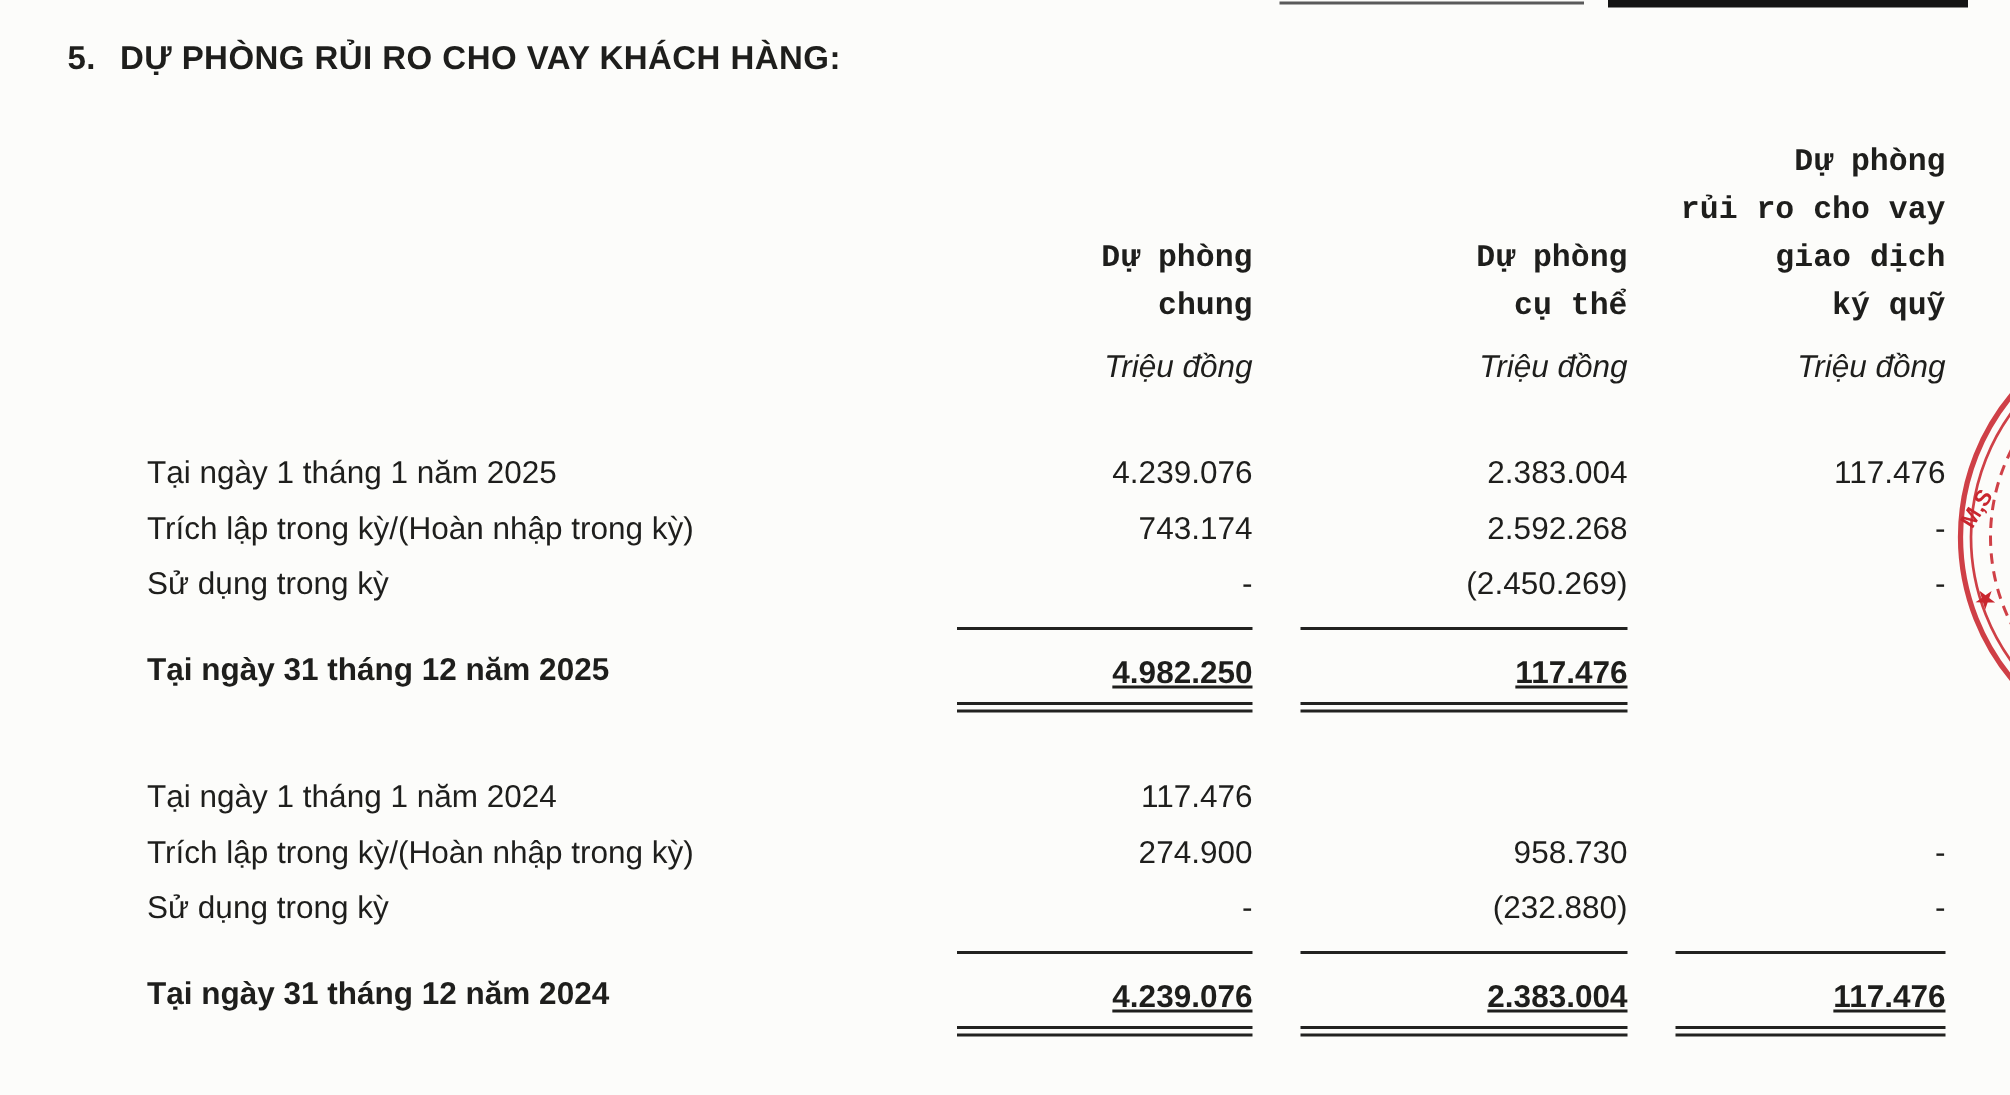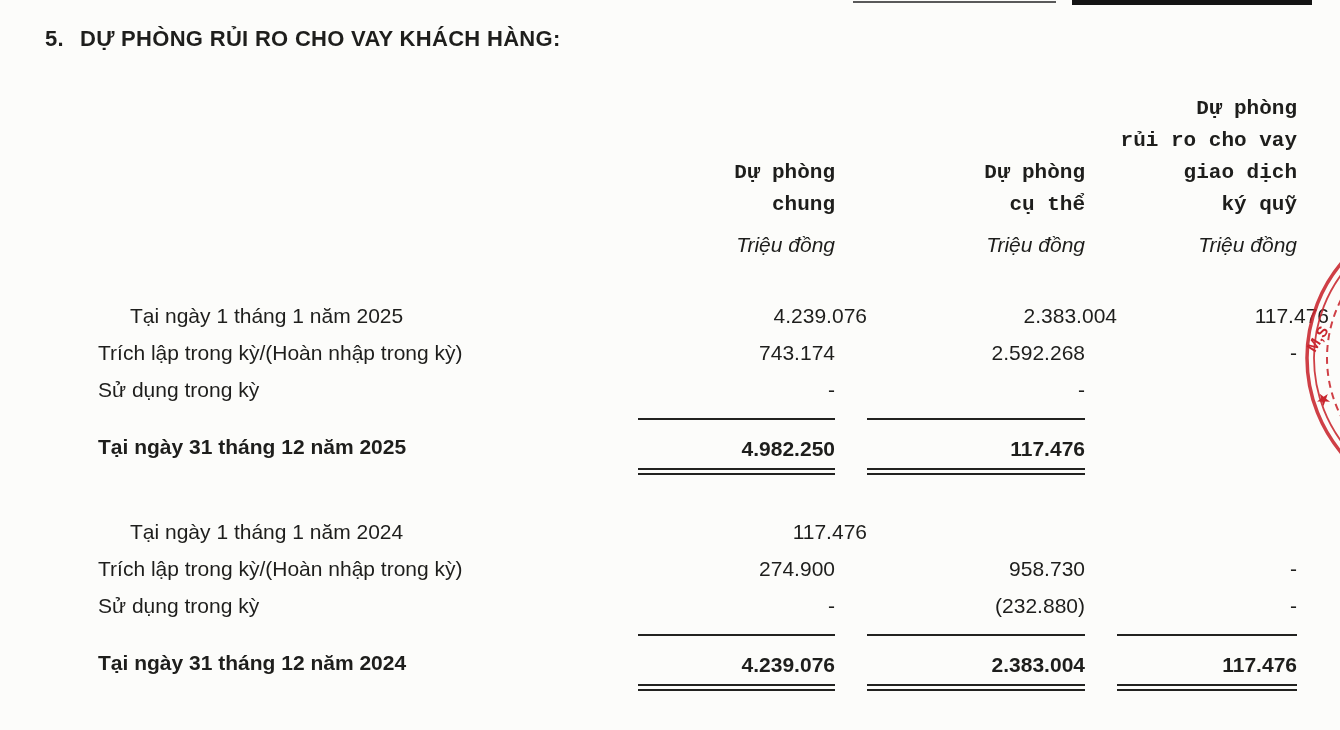--- a/index.html
+++ b/index.html
@@ -50,32 +50,33 @@
 
   .hdr { align-items: end; }
   .hdr .title {
     font-weight: bold;
     line-height: 32px;
     white-space: pre-line;
     font-family: Liberation Mono, monospace;
   }
   .unit { margin-top: 10px; line-height: 28px; font-style: italic; }
 
-  .block .body:first-child { margin-top: 38px; margin-left: 32px; }
+  .block .body:first-child { margin-top: 38px; }
   .body { line-height: 37px; }
 
   .total {
     margin-top: 10px;
     font-weight: bold;
     line-height: 28px;
   }
   .total > div { padding: 15px 0 5px 0; }
   .total .num {
     border-top: 2px solid #222220;
     border-bottom: 7px double #222220;
+    text-decoration: underline;
   }
   .block2 { margin-top: 38px; }
 
   
   .stamp { position: absolute; left: 1290px; top: 203px; }
   .stamp text { font-family: "Liberation Sans", "DejaVu Sans", sans-serif; }
 </style>
 </head>
 <body>
 
@@ -119,20 +120,21 @@
       </div>
       <div class="row body">
         <div class="lbl">Trích lập trong kỳ/(Hoàn nhập trong kỳ)</div>
         <div class="num">743.174</div>
         <div class="num">2.592.268</div>
         <div class="num">-</div>
       </div>
       <div class="row body">
         <div class="lbl">Sử dụng trong kỳ</div>
         <div class="num">-</div>
+        <div class="num">(2.450.269)</div>
         <div class="num">-</div>
       </div>
       <div class="row total">
         <div class="lbl">Tại ngày 31 tháng 12 năm 2025</div>
         <div class="num">4.982.250</div>
         <div class="num">117.476</div>
       </div>
     </div>
 
     <div class="block block2">

